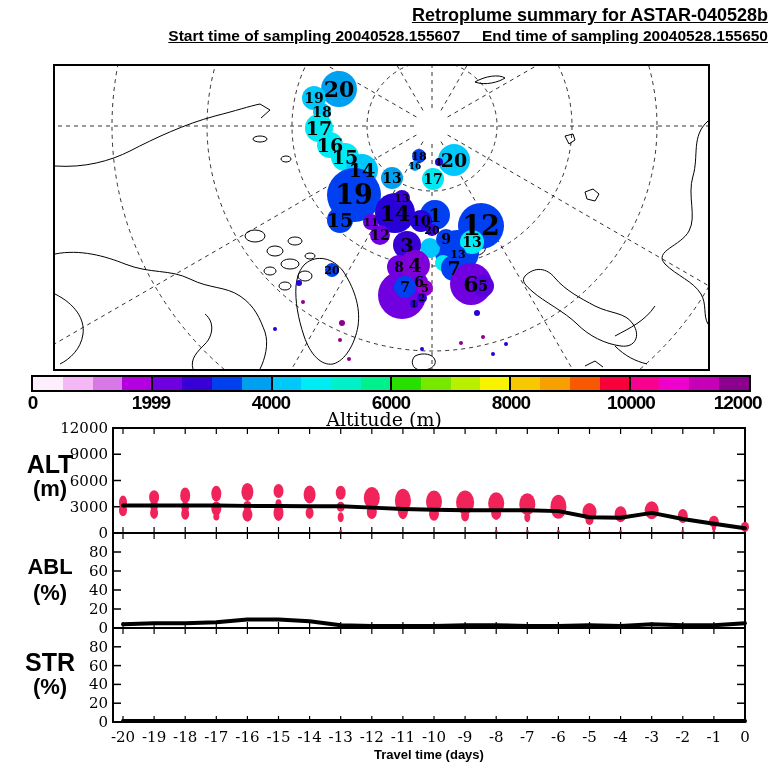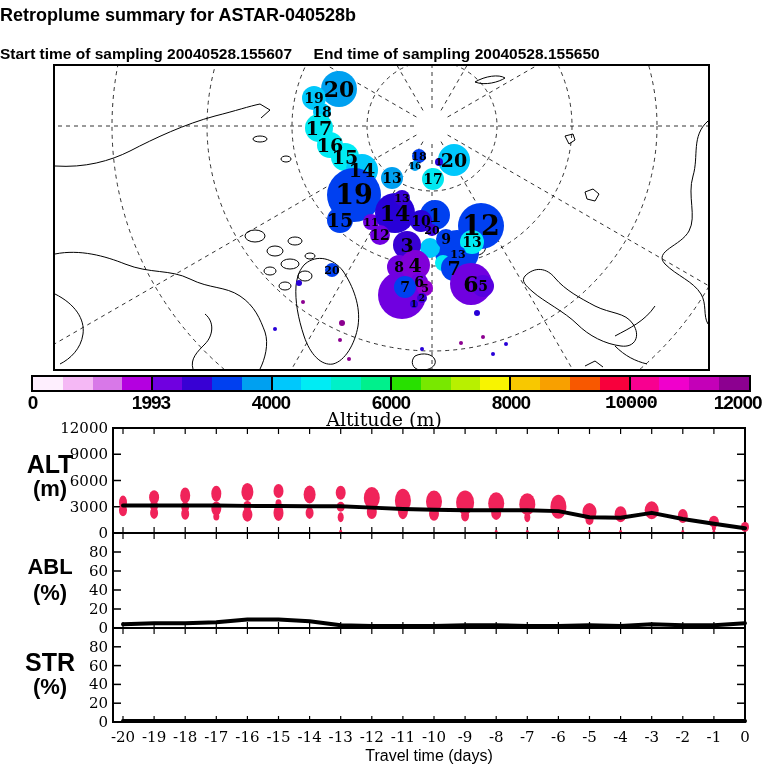--- a/index.html
+++ b/index.html
@@ -1,32 +1,32 @@
 <!DOCTYPE html>
 <html><head>
 <meta charset="utf-8">
 <style>
   html,body{margin:0;padding:0;background:#fff;}
   .page{position:relative;width:768px;height:768px;background:#fff;overflow:hidden;
         font-family:"Liberation Sans",sans-serif;color:#000;}
-  .t1,.t2,.t3{position:absolute;left:0;width:768px;text-align:left;font-weight:bold;white-space:pre;}
+  .t1,.t2,.t3{position:absolute;left:0;width:768px;text-align:right;font-weight:bold;white-space:pre;text-decoration:underline;}
   .t1{top:5px;font-size:18px;}
-  .t2{top:27px;font-size:15.5px;margin-top:18px;}
+  .t2{top:27px;font-size:15.5px;}
   .t3{top:46px;font-size:15.5px;}
   .map{position:absolute;left:53px;top:64px;width:657px;height:307px;border:2px solid #000;box-sizing:border-box;background:#fff;}
   .map svg{display:block;width:100%;height:100%;}
   .cbar{position:absolute;left:31px;top:375px;width:720px;height:17px;border:2px solid #000;box-sizing:border-box;display:flex;}
   .cbar .seg{flex:1 1 0;height:100%;}
   .cbar .div{position:absolute;top:0;height:100%;width:2px;background:#000;}
   .cbar-ticks{position:absolute;left:31px;top:392px;width:720px;height:18px;}
   .cbar-ticks span{position:absolute;transform:translateX(-50%);font-weight:bold;font-size:19px;letter-spacing:-1px;}
   .cbar-title{position:absolute;left:0;top:408px;width:768px;text-align:center;
               font-family:"DejaVu Serif",serif;font-size:19px;}
   .plabel{position:absolute;left:12px;width:76px;text-align:center;font-weight:bold;line-height:1;}
-  .xtitle{position:absolute;left:113px;top:747px;width:632px;text-align:center;font-weight:normal;font-size:16px;}
+  .xtitle{position:absolute;left:113px;top:747px;width:632px;text-align:center;font-weight:bold;font-size:13px;}
   .overlay{position:absolute;left:0;top:0;width:768px;height:768px;pointer-events:none;}
 </style>
 </head>
 <body>
 
 <div class="page">
 
   <div class="t1">Retroplume summary for ASTAR-040528b</div>
   <div class="t2">Start time of sampling 20040528.155607     End time of sampling 20040528.155650</div>
 
@@ -200,25 +200,25 @@
       <div class="seg" style="background: rgb(196, 0, 184);"></div>
       <div class="seg" style="background: rgb(140, 0, 144);"></div>
       <div class="div" style="left: calc(16.667% - 1px);"></div>
       <div class="div" style="left: calc(33.333% - 1px);"></div>
       <div class="div" style="left: calc(50% - 1px);"></div>
       <div class="div" style="left: calc(66.667% - 1px);"></div>
       <div class="div" style="left: calc(83.333% - 1px);"></div>
     </div>
   <div class="cbar-ticks" id="cbar-ticks">
       <span style="left: 0%; transform: translateX(-35%);">0</span>
-      <span style="left: 16.6667%;">1993</span>
+      <span style="left: 16.6667%;">1999</span>
       <span style="left: 33.3333%;">4000</span>
       <span style="left: 50%;">6000</span>
       <span style="left: 66.6667%;">8000</span>
-      <span style="left: 83.3333%; font-family: Liberation Mono, monospace;">10000</span>
+      <span style="left: 83.3333%;">10000</span>
       <span style="left: 100%; transform: translateX(-78%);">12000</span>
     </div>
   <div class="cbar-title">Altitude (m)</div>
 
   <svg class="overlay" id="panelsvg" viewBox="0 0 768 768">
       <rect x="113" y="428" width="632" height="105" fill="none" stroke="#000" stroke-width="2"></rect>
       <line x1="113" y1="506.75" x2="121" y2="506.75" stroke="#000" stroke-width="1.5"></line>
       <line x1="737" y1="506.75" x2="745" y2="506.75" stroke="#000" stroke-width="1.5"></line>
       <line x1="113" y1="480.5" x2="121" y2="480.5" stroke="#000" stroke-width="1.5"></line>
       <line x1="737" y1="480.5" x2="745" y2="480.5" stroke="#000" stroke-width="1.5"></line>

